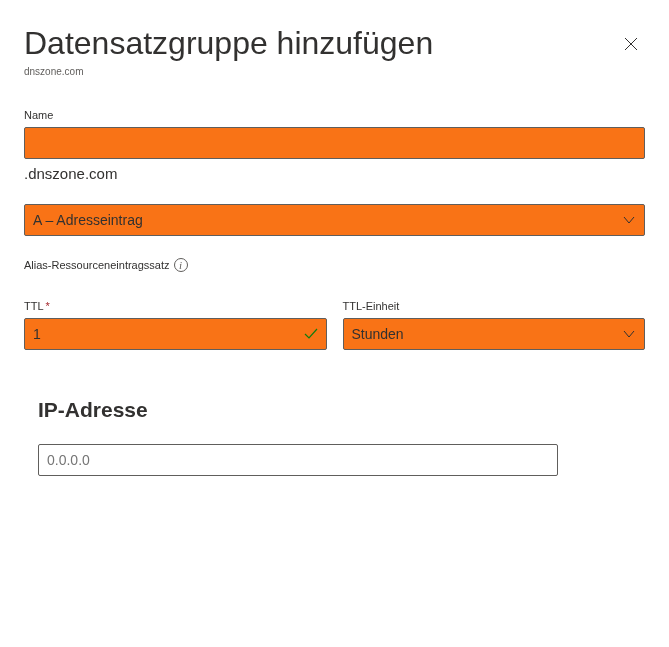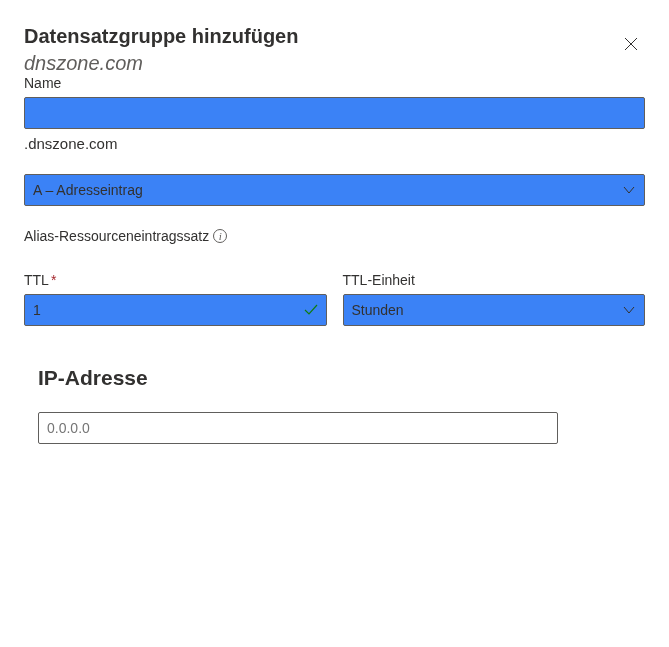--- a/index.html
+++ b/index.html
@@ -12,81 +12,81 @@
     background: #ffffff;
     width: 669px;
   }
   .header-row {
     display: flex;
     justify-content: space-between;
     align-items: flex-start;
   }
   h1 {
     margin: 0 0 4px 0;
-    font-size: 20px;
-    font-weight: 700;
+    font-size: 32px;
+    font-weight: 400;
     line-height: 1.2;
   }
   .subhead {
     color: #605e5c;
-    font-size: 20px;
-    font-style: italic;
+    font-size: 10px;
+    margin-bottom: 32px;
   }
   .close-btn {
     background: none;
     border: none;
     padding: 6px;
     cursor: pointer;
     color: #323130;
     margin-top: 6px;
   }
   .close-btn svg { display: block; }
   .field {
     margin-bottom: 22px;
   }
   .label {
     display: block;
-    font-size: 14px;
+    font-size: 11px;
     margin-bottom: 6px;
     color: #323130;
   }
   .required { color: #a4262c; margin-left: 2px; }
   .input-row {
     position: relative;
   }
   .text-input, .select-box {
     width: 100%;
     height: 32px;
     border: 1px solid #605e5c;
     border-radius: 2px;
     padding: 0 8px;
     font-size: 14px;
     font-family: inherit;
     color: #323130;
-    background: #3b82f6;
+    background: #f97316;
   }
   .text-input::placeholder { color: #605e5c; }
   .select-box {
     display: flex;
     align-items: center;
     justify-content: space-between;
     cursor: pointer;
   }
   .select-box .val { flex: 1; }
   .chevron-down svg { display:block; }
   .helper-right {
     font-size: 15px;
     color: #323130;
     margin-top: 6px;
   }
   .two-col {
     display: flex;
     gap: 16px;
   }
-  .two-col .field { flex: 1; margin-bottom: 0; }
+  .two-col .field { flex: 1; margin-bottom: 8px; }
   .ttl-input-wrap {
     position: relative;
   }
   .check-icon {
     position: absolute;
     right: 8px;
     top: 50%;
     transform: translateY(-50%);
     color: #107c10;
   }

